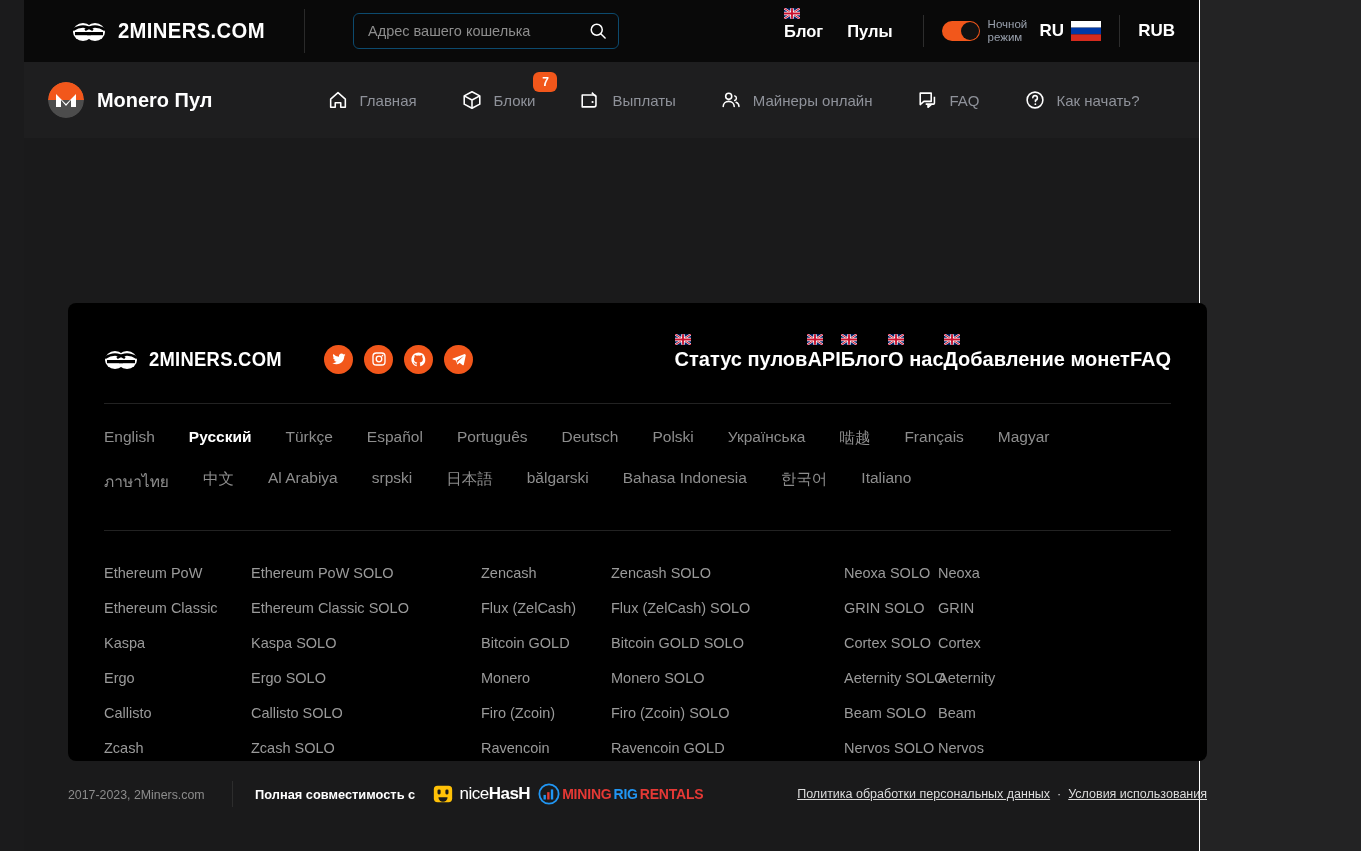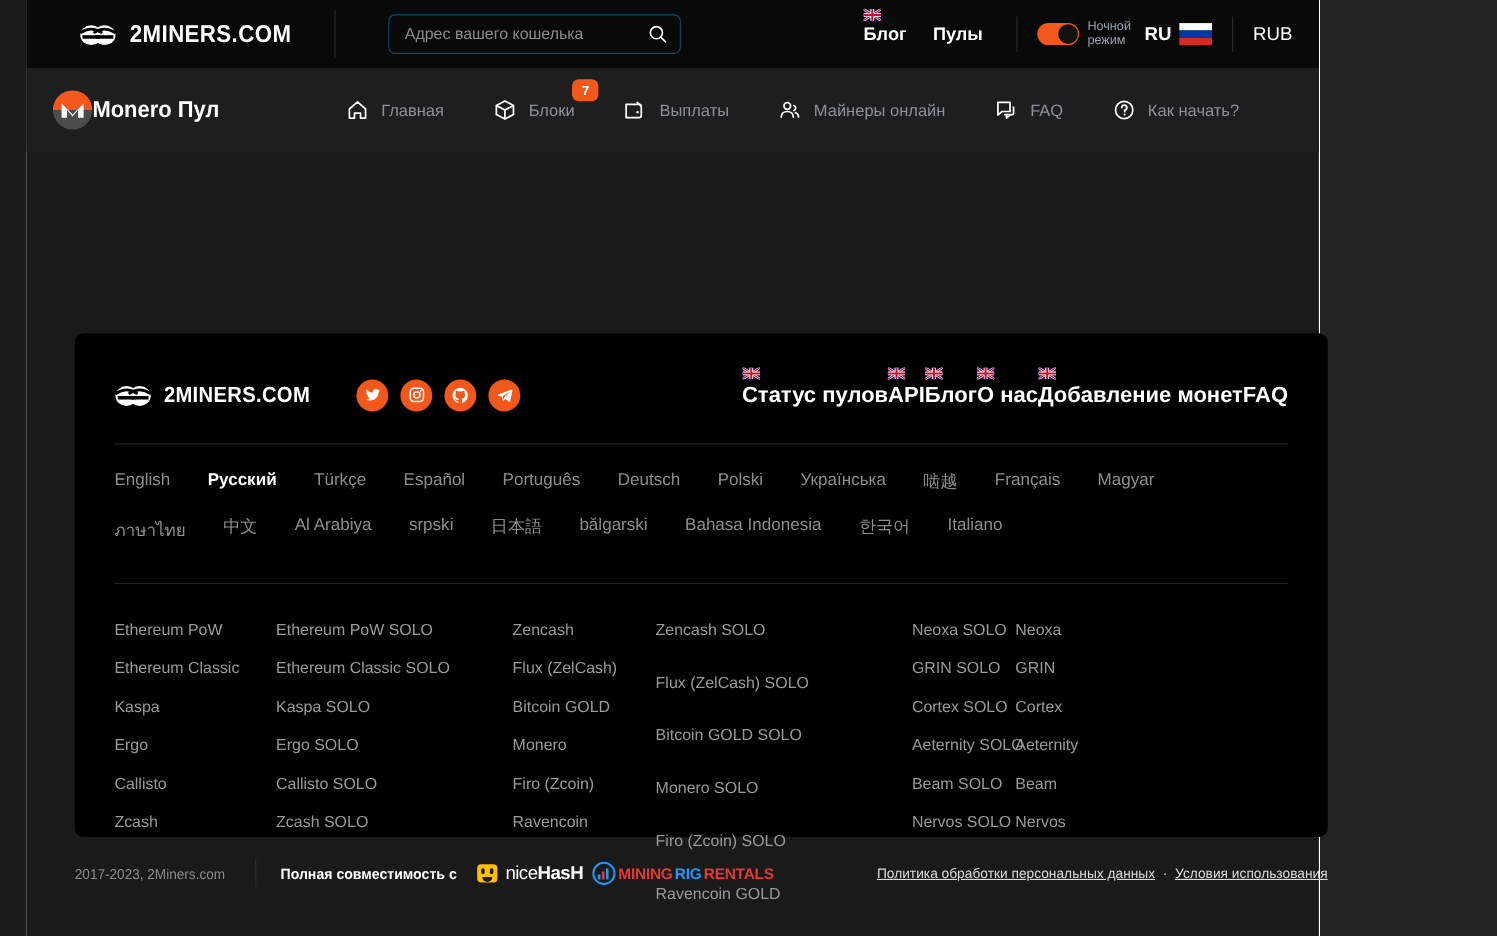--- a/index.html
+++ b/index.html
@@ -50,28 +50,28 @@
   .tr-link .flag-abs { position: absolute; left: 0; top: -14px; }
   .tr-div { width: 1px; height: 32px; background: #2d2d2d; margin: 0 18px; }
   .toggle {
     width: 38px; height: 20px; border-radius: 10px; background: #f2571b;
     position: relative; cursor: pointer; flex: none;
   }
   .toggle .knob { position: absolute; right: 1px; top: 1px; width: 18px; height: 18px; border-radius: 50%; background: #111; }
   .night { color: #9aa1ad; font-size: 11.5px; line-height: 13px; margin-left: 8px; width: 44px; }
   .ru { color: #fff; font-size: 17px; font-weight: bold; margin-left: 8px; }
   .flag-ru { width: 30px; height: 20px; margin-left: 7px; display: block; }
-  .cur { color: #fff; font-size: 17px; font-weight: normal; margin: 0 4px 0 0; }
+  .cur { color: #fff; font-size: 17px; font-weight: bold; margin: 0 4px 0 0; }
 
   
   .navbar {
     position: absolute; left: 0; top: 62px; width: 1175px; height: 76px;
     background: #1e1e1f; display: flex; align-items: center;
   }
-  .pool { display: flex; align-items: center; padding-left: 24px; }
+  .pool { display: flex; align-items: center; gap: 13px; padding-left: 24px; }
   .pool-coin { width: 36px; height: 36px; border-radius: 50%; overflow: hidden; }
   .pool-name {
     color: #fff; font-size: 21px; font-weight: bold;
     font-family: "Liberation Sans Narrow", "Liberation Sans", sans-serif;
     transform: scaleX(.95); transform-origin: left center; white-space: nowrap;
   }
   .navitems { display: flex; align-items: center; margin-left: 108px; }
   .navitem {
     position: relative; display: flex; align-items: center; gap: 11px;
     margin-right: 44px; cursor: pointer; white-space: nowrap;
@@ -110,22 +110,22 @@
   .hr { height: 1px; background: #222; margin: 10px 0 0 0; }
 
   .langs { padding: 24px 0 6px 0; display: flex; flex-wrap: wrap; max-width: 1060px; }
   .lang { color: #8d8d8d; font-size: 15.5px; margin: 0 34px 20px 0; cursor: pointer; white-space: nowrap; }
   .lang.active { color: #fff; font-weight: bold; }
 
   .coins { display: flex; padding-top: 34px; }
   .ccol { display: flex; flex-direction: column; }
   .ccol:nth-child(1) { width: 147px; }
   .ccol:nth-child(2) { width: 215px; }
-  .ccol:nth-child(3) { width: 130px; }
-  .ccol:nth-child(4) { width: 233px; gap: 13px; }
+  .ccol:nth-child(3) { width: 130px; margin-left: 15px; }
+  .ccol:nth-child(4) { width: 233px; }
   .ccol:nth-child(5) { width: 94px; }
   .ccol:nth-child(6) { width: 150px; }
   .coin { color: #9a9a9a; font-size: 14.5px; margin-bottom: 19px; cursor: pointer; white-space: nowrap; }
 
   
   .bottom { position: absolute; left: 44px; top: 779px; width: 1139px; height: 30px; display: flex; align-items: center; }
   .copy { color: #8c8c8c; font-size: 13px;
     font-family: "Liberation Sans Narrow", "Liberation Sans", sans-serif; transform: scaleX(.95); transform-origin:left; }
   .bdiv { width: 1px; height: 26px; background: #2d2d2d; margin: 0 22px 0 20px; }
   .compat { color: #fff; font-size: 13.5px; font-weight: bold;

